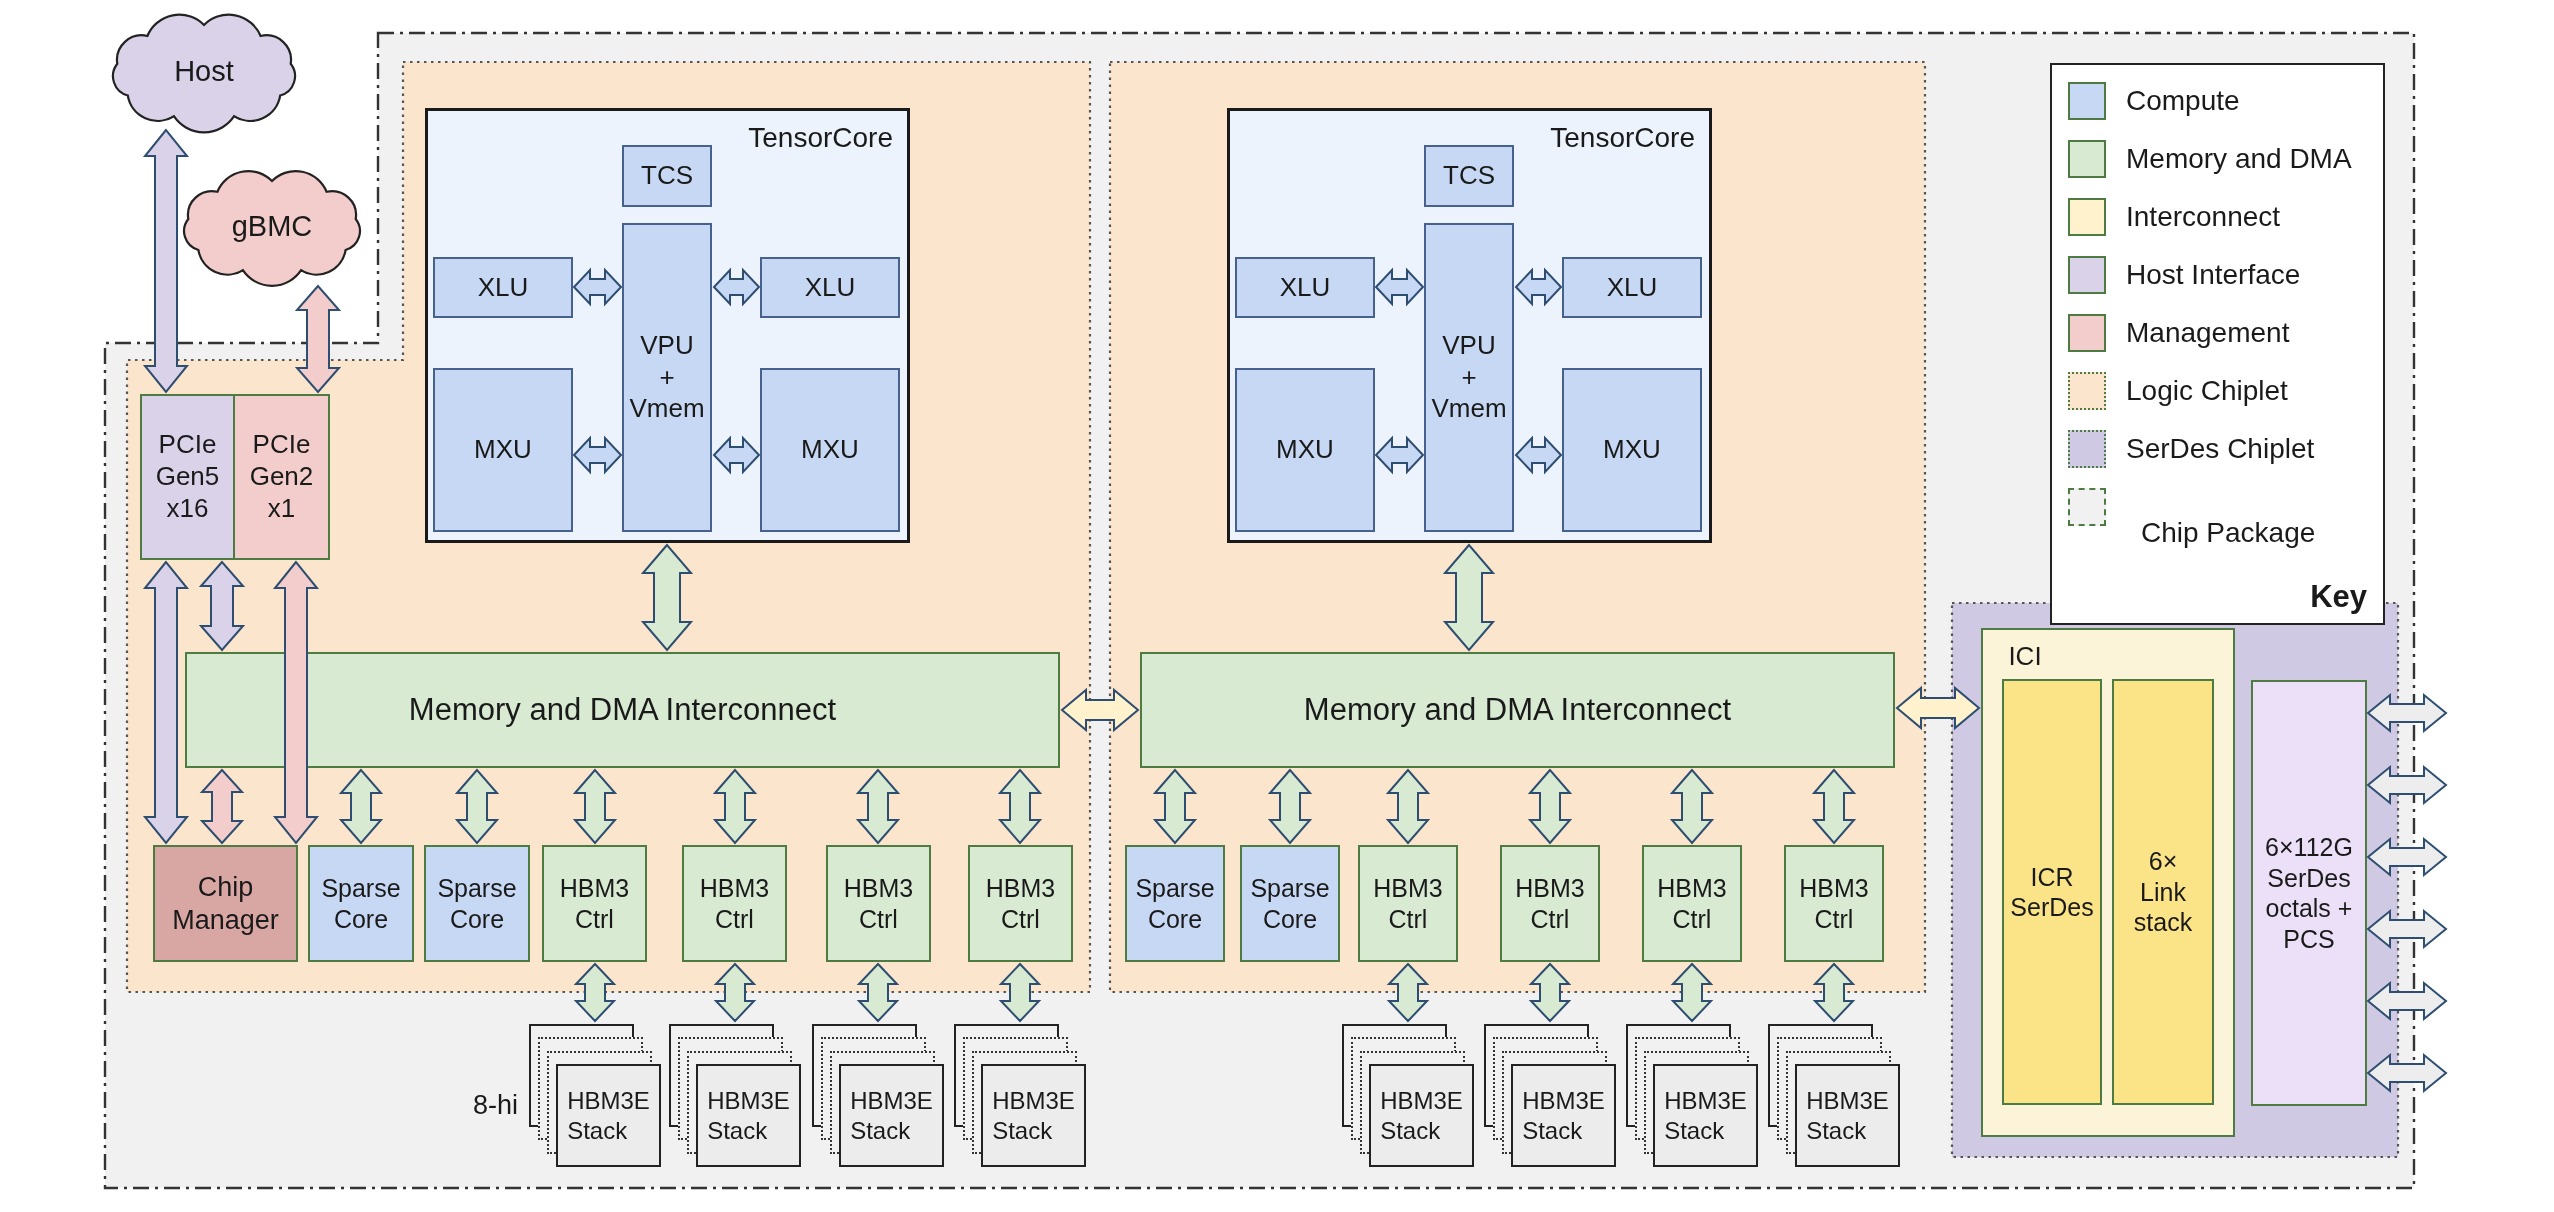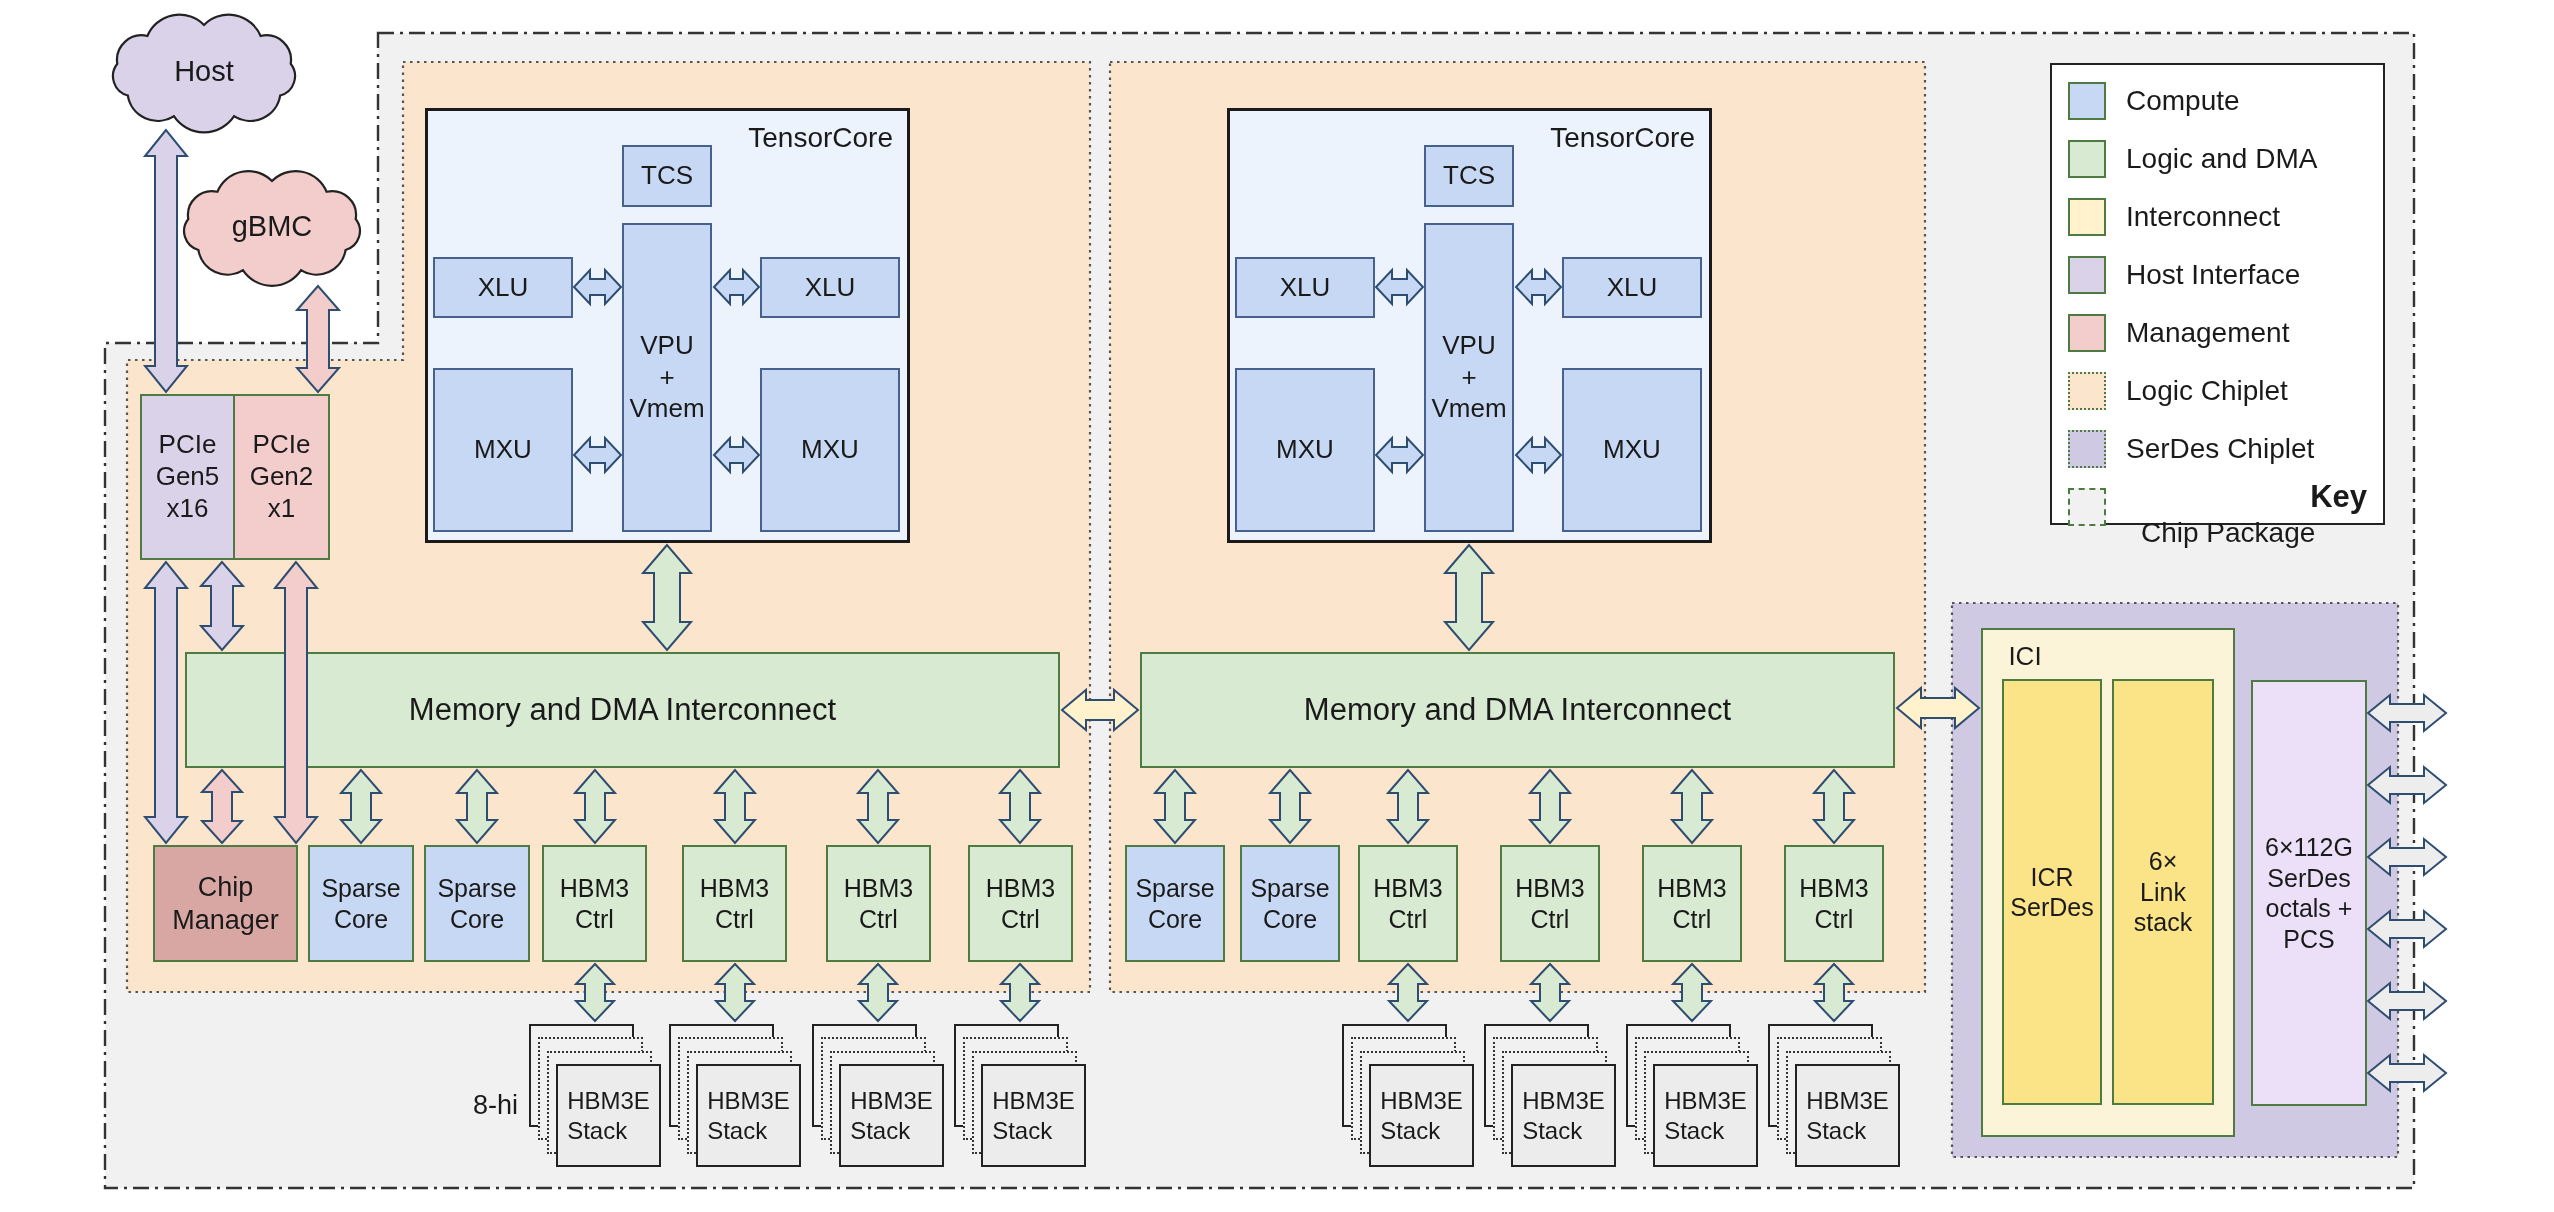--- a/index.html
+++ b/index.html
@@ -19,21 +19,21 @@
   .tclabel{position:absolute;font-size:28px;}
   .icibox{background:#fcf4d9;border:2px solid #4e7b41;}
   .iciyellow{background:#fbe388;}
   .serdesbox{background:#ece0f8;}
   .stacksq{position:absolute;box-sizing:border-box;background:#f1f1f2;}
   .stacksolid{border:2.5px solid #222;}
   .stackdot{border:2px dotted #333;}
   .stackfront{background:#ececec;display:flex;align-items:center;justify-content:center;
               text-align:left;white-space:pre-line;font-size:24px;line-height:1.25;}
   .cloudlabel{position:absolute;font-size:28px;display:flex;align-items:center;justify-content:center;}
-  #legend{position:absolute;left:2050px;top:63px;width:335px;height:462px;
+  #legend{position:absolute;left:2050px;top:63px;width:335px;height:562px;
           background:#ffffff;border:2.5px solid #222;box-sizing:border-box;}
   .lg-sw{position:absolute;width:38px;height:38px;box-sizing:border-box;}
   .lg-tx{position:absolute;left:74px;font-size:28px;display:flex;align-items:center;}
   #keylabel{position:absolute;right:16px;bottom:8px;font-size:31px;font-weight:bold;}
   .plainlabel{position:absolute;font-size:27px;display:flex;align-items:center;justify-content:flex-end;}
 </style>
 </head>
 <body>
 
 <div id="stage">
@@ -212,21 +212,21 @@
       <polygon points="2368.0,785.0 2390.0,803.0 2390.0,794.0 2424.0,794.0 2424.0,803.0 2446.0,785.0 2424.0,767.0 2424.0,776.0 2390.0,776.0 2390.0,767.0" fill="#ededed" stroke="#2d4d71" stroke-width="2" stroke-linejoin="miter"></polygon>
       <polygon points="2368.0,857.0 2390.0,875.0 2390.0,866.0 2424.0,866.0 2424.0,875.0 2446.0,857.0 2424.0,839.0 2424.0,848.0 2390.0,848.0 2390.0,839.0" fill="#ededed" stroke="#2d4d71" stroke-width="2" stroke-linejoin="miter"></polygon>
       <polygon points="2368.0,929.0 2390.0,947.0 2390.0,938.0 2424.0,938.0 2424.0,947.0 2446.0,929.0 2424.0,911.0 2424.0,920.0 2390.0,920.0 2390.0,911.0" fill="#ededed" stroke="#2d4d71" stroke-width="2" stroke-linejoin="miter"></polygon>
       <polygon points="2368.0,1001.0 2390.0,1019.0 2390.0,1010.0 2424.0,1010.0 2424.0,1019.0 2446.0,1001.0 2424.0,983.0 2424.0,992.0 2390.0,992.0 2390.0,983.0" fill="#ededed" stroke="#2d4d71" stroke-width="2" stroke-linejoin="miter"></polygon>
       <polygon points="2368.0,1073.0 2390.0,1091.0 2390.0,1082.0 2424.0,1082.0 2424.0,1091.0 2446.0,1073.0 2424.0,1055.0 2424.0,1064.0 2390.0,1064.0 2390.0,1055.0" fill="#ededed" stroke="#2d4d71" stroke-width="2" stroke-linejoin="miter"></polygon>
     </svg>
   <div id="legend">
       <div class="lg-sw" style="left: 16px; top: 17px; background: rgb(199, 216, 244); border: 2px solid rgb(78, 123, 65);"></div>
       <div class="lg-tx" style="top: 16px; height: 40px;">Compute</div>
       <div class="lg-sw" style="left: 16px; top: 75px; background: rgb(216, 234, 210); border: 2px solid rgb(78, 123, 65);"></div>
-      <div class="lg-tx" style="top: 74px; height: 40px;">Logic and DMA</div>
+      <div class="lg-tx" style="top: 74px; height: 40px;">Memory and DMA</div>
       <div class="lg-sw" style="left: 16px; top: 133px; background: rgb(255, 242, 204); border: 2px solid rgb(78, 123, 65);"></div>
       <div class="lg-tx" style="top: 132px; height: 40px;">Interconnect</div>
       <div class="lg-sw" style="left: 16px; top: 191px; background: rgb(217, 210, 233); border: 2px solid rgb(78, 123, 65);"></div>
       <div class="lg-tx" style="top: 190px; height: 40px;">Host Interface</div>
       <div class="lg-sw" style="left: 16px; top: 249px; background: rgb(242, 205, 203); border: 2px solid rgb(78, 123, 65);"></div>
       <div class="lg-tx" style="top: 248px; height: 40px;">Management</div>
       <div class="lg-sw" style="left: 16px; top: 307px; background: rgb(251, 229, 204); border: 2px dotted rgb(78, 123, 65);"></div>
       <div class="lg-tx" style="top: 306px; height: 40px;">Logic Chiplet</div>
       <div class="lg-sw" style="left: 16px; top: 365px; background: rgb(207, 201, 228); border: 2px dotted rgb(78, 123, 65);"></div>
       <div class="lg-tx" style="top: 364px; height: 40px;">SerDes Chiplet</div>

